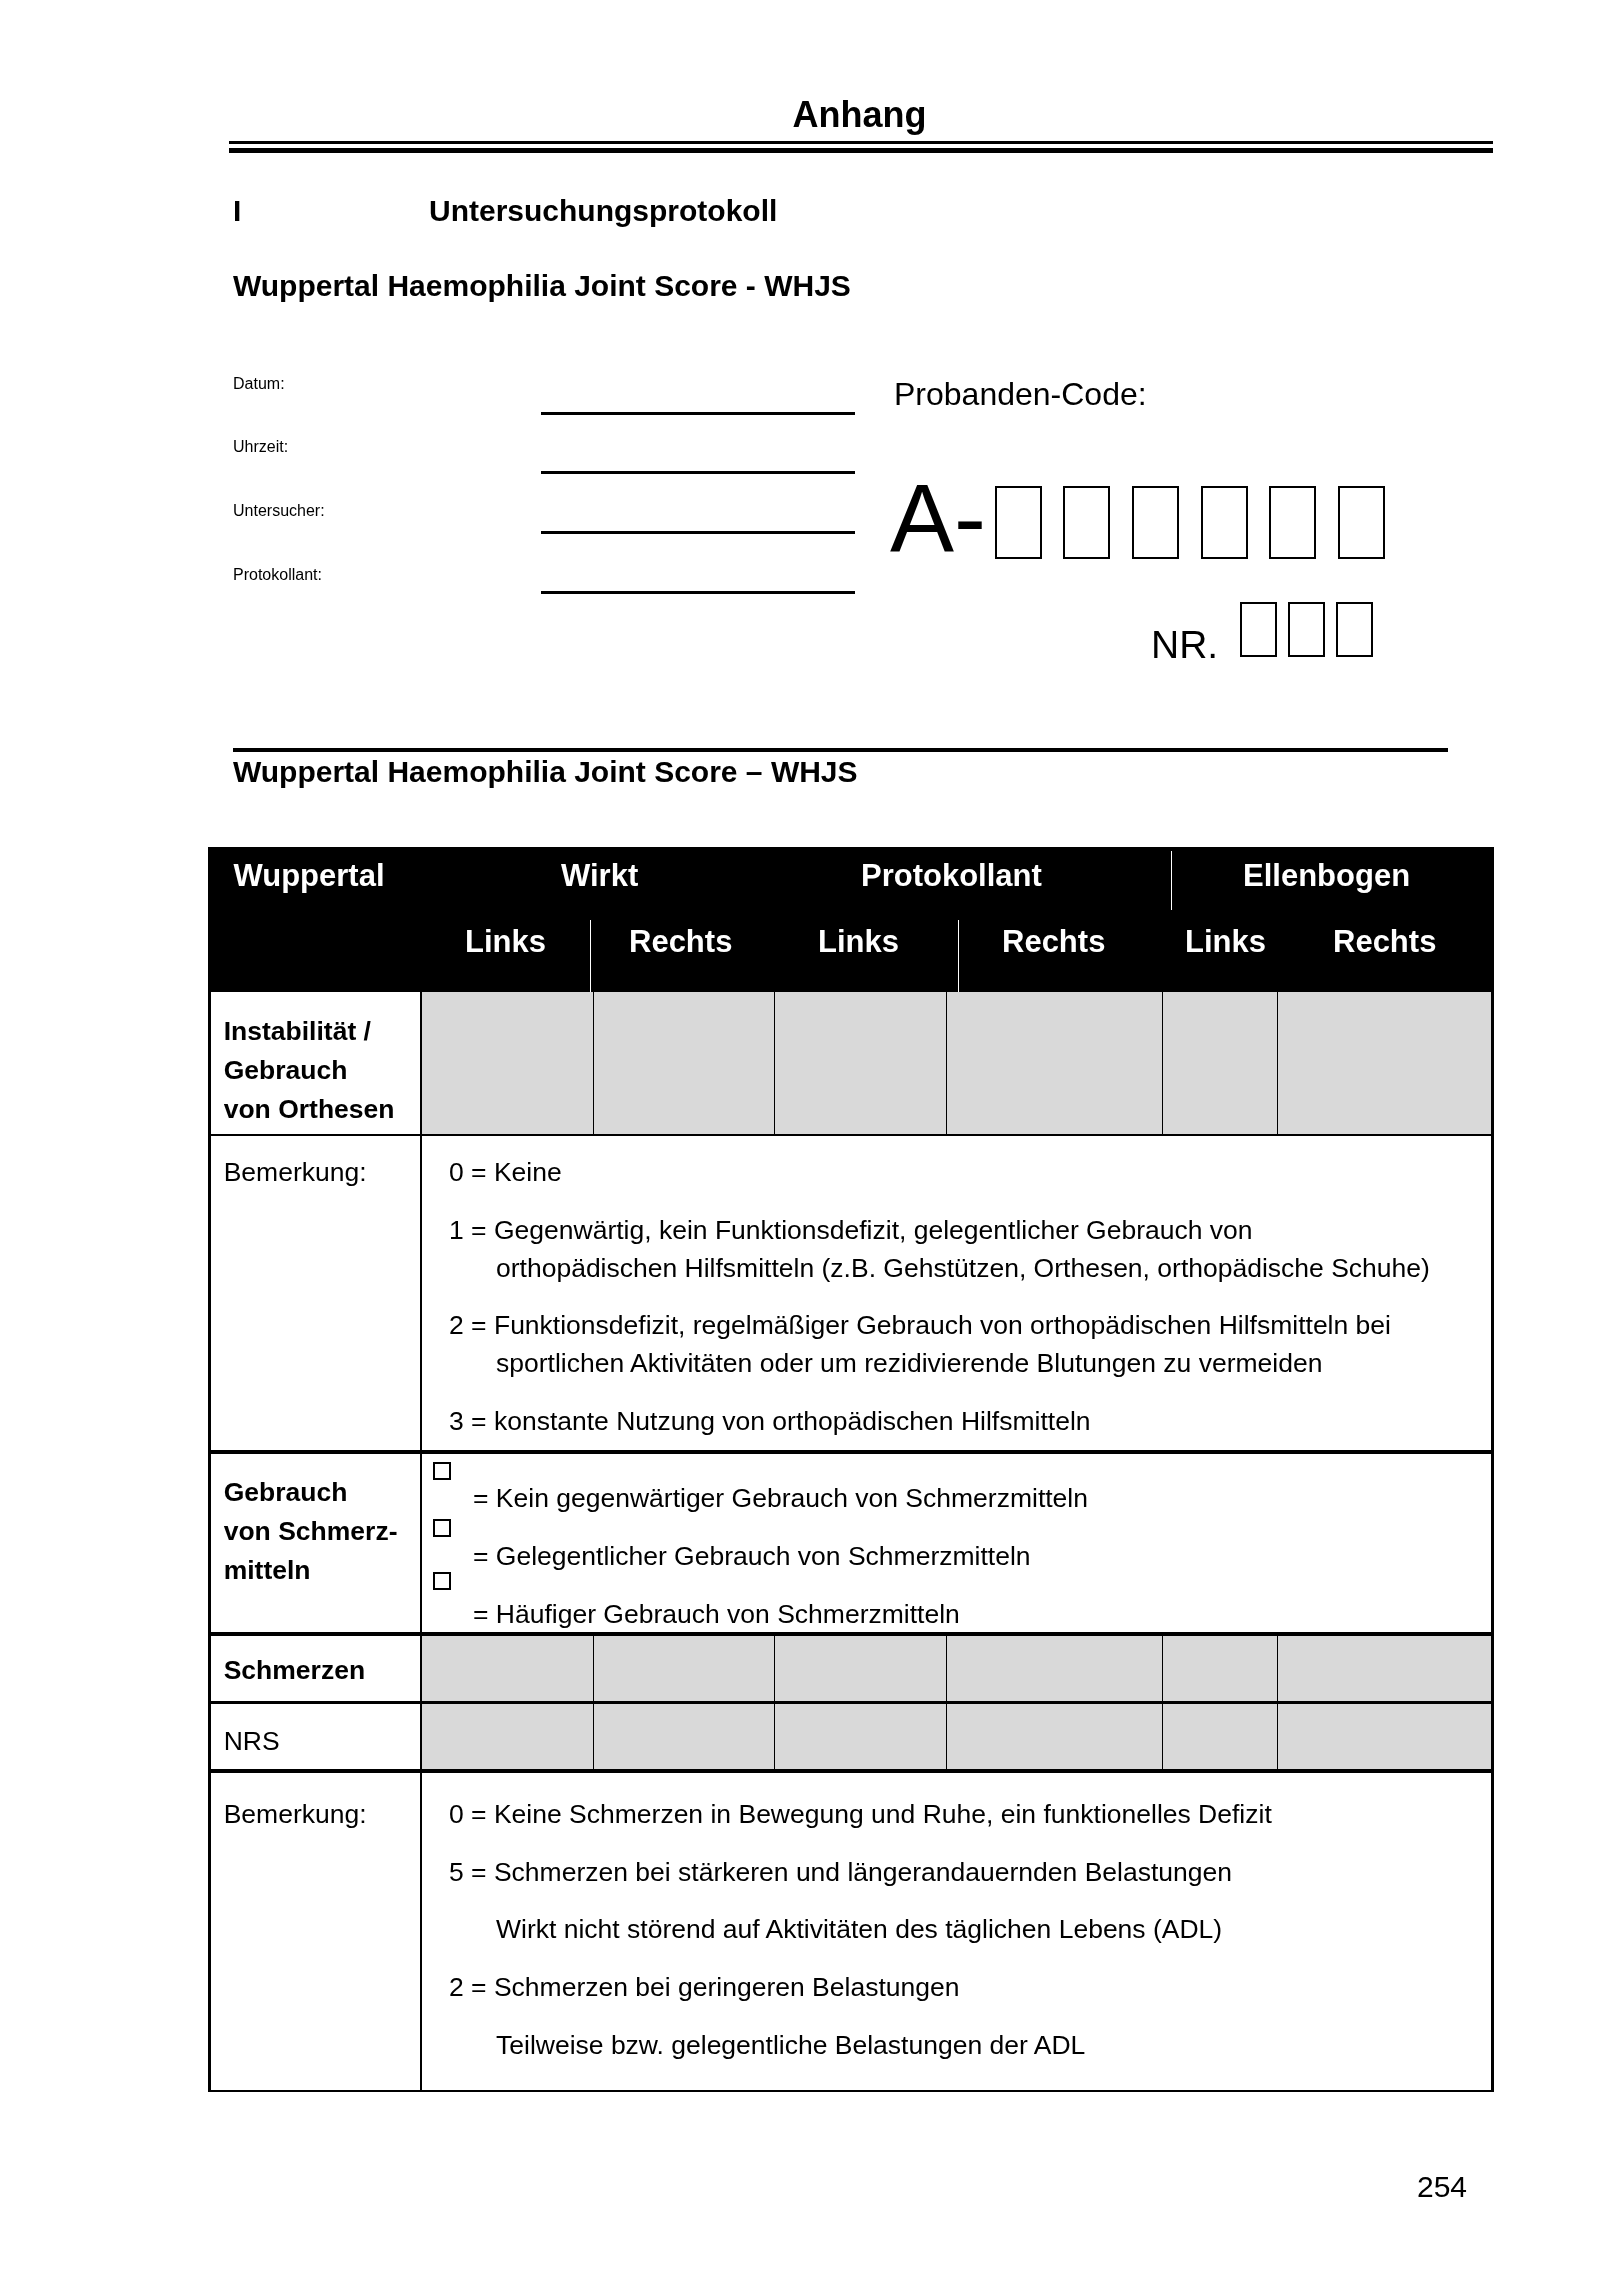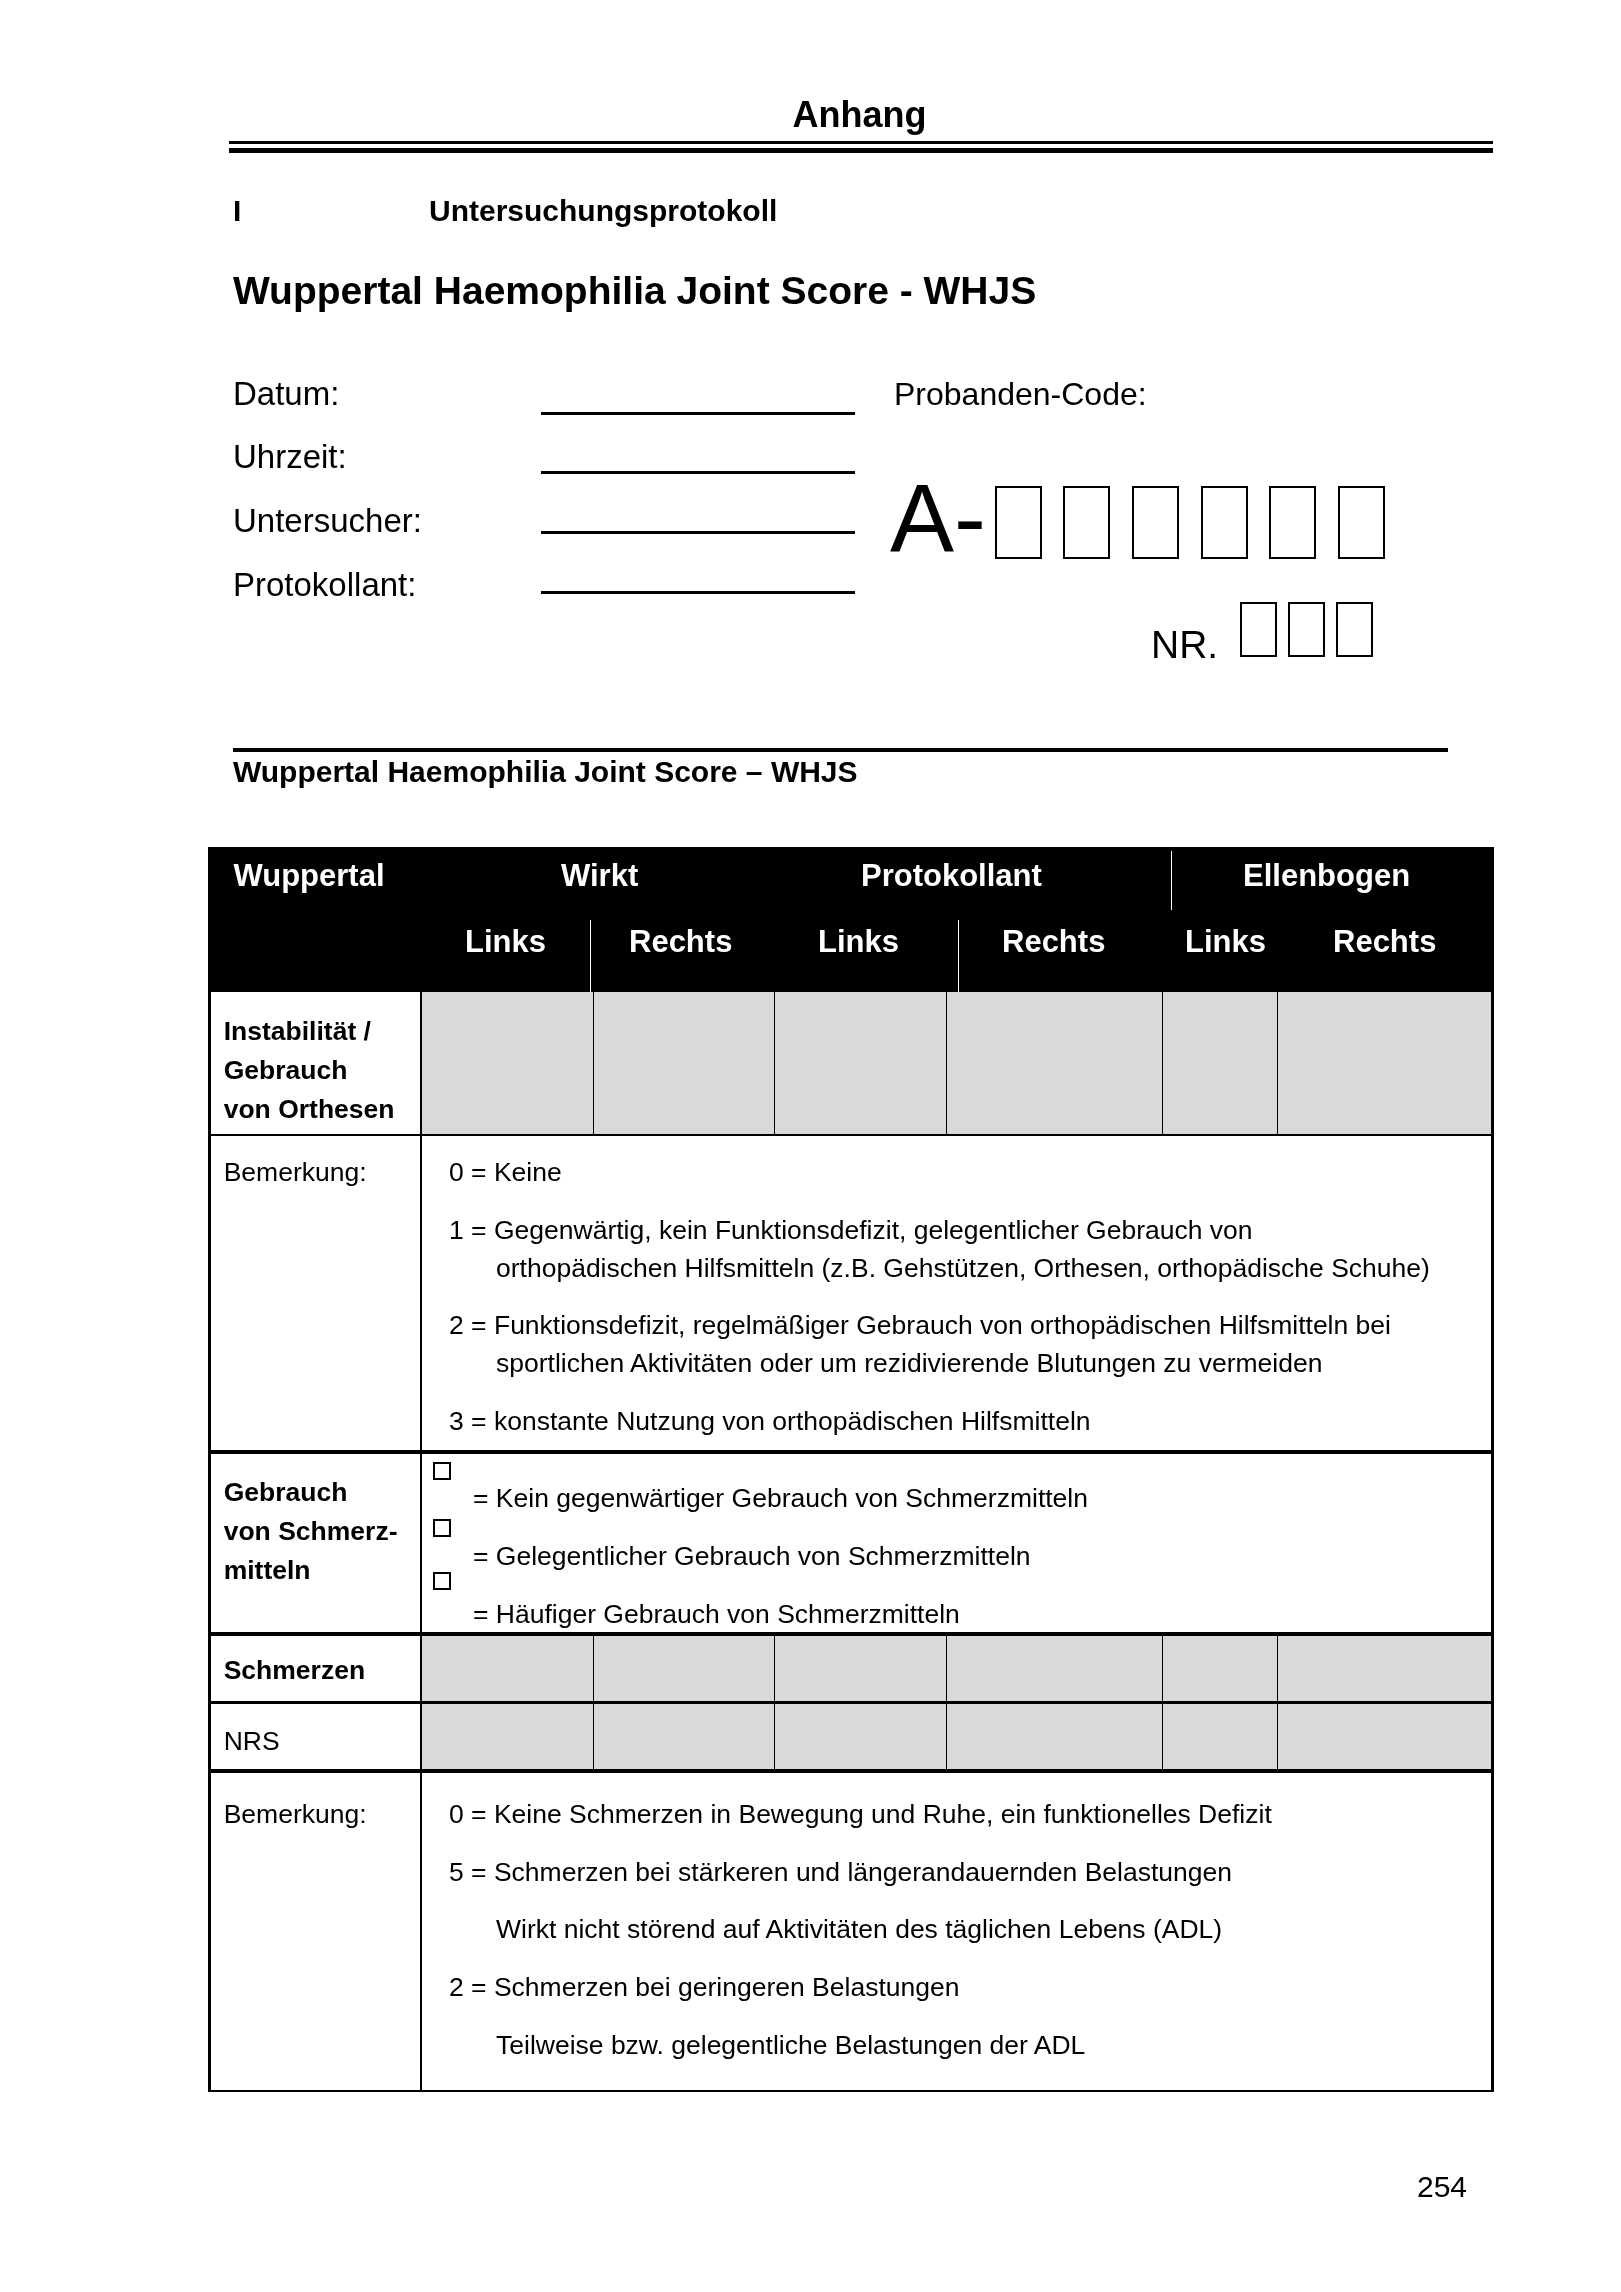--- a/index.html
+++ b/index.html
@@ -5,23 +5,23 @@
   html, body { margin: 0; padding: 0; background: #ffffff; }
   body { width: 1621px; height: 2293px; position: relative; font-family: "Liberation Sans", sans-serif; color: #000; overflow: hidden; }
   .abs { position: absolute; }
 
   .header-title { left: 0; width: 1719px; top: 94px; text-align: center; font-size: 36px; font-weight: bold; }
   .rule-thin { left: 229px; width: 1264px; top: 141px; height: 2.9px; background: #000; }
   .rule-thick { left: 229px; width: 1264px; top: 148px; height: 4.9px; background: #000; }
 
   .sec-num { left: 233px; top: 194px; font-size: 30px; font-weight: bold; }
   .sec-title { left: 429px; top: 194px; font-size: 30px; font-weight: bold; }
-  .sub-title { left: 233px; top: 269px; font-size: 39px; font-weight: bold; }
+  .sub-title { left: 233px; top: 269px; font-size: 30px; font-weight: bold; }
 
-  .field-label { left: 233px; font-size: 33px; }
+  .field-label { left: 233px; font-size: 16px; }
   .field-line { left: 541px; width: 314px; height: 2.9px; background: #000; }
 
   .code-label { left: 894px; top: 376px; font-size: 32px; }
   .code-prefix { left: 890px; top: 470px; font-size: 96px; line-height: 1; }
   .code-box { top: 486px; width: 47px; height: 73px; border: 2px solid #000; box-sizing: border-box; }
   .nr-label { left: 1151px; top: 623px; font-size: 39px; }
   .nr-box { top: 602px; width: 37px; height: 55px; border: 2px solid #000; box-sizing: border-box; }
 
   .rule-mid { left: 233px; width: 1215px; top: 748px; height: 3.9px; background: #000; }
   .sub-title2 { left: 233px; top: 755px; font-size: 30px; font-weight: bold; }

